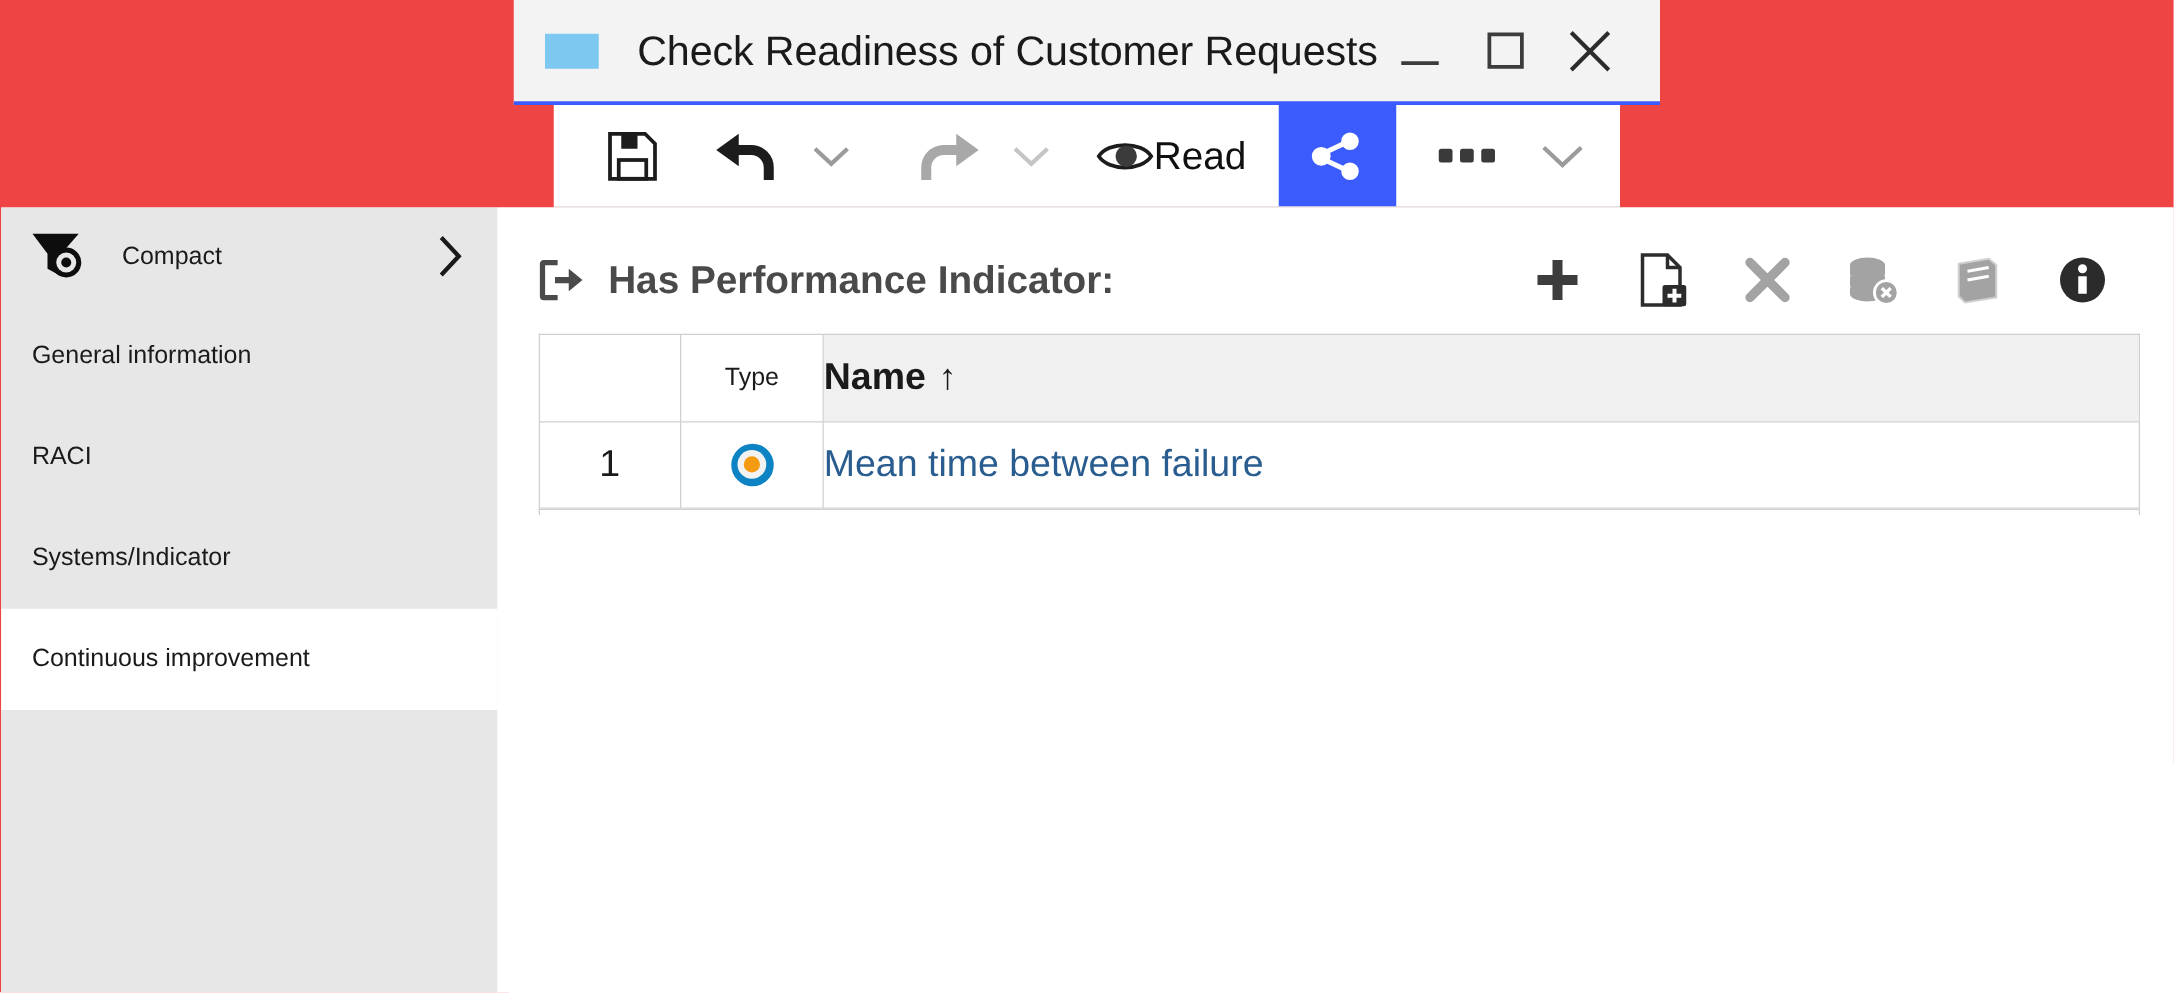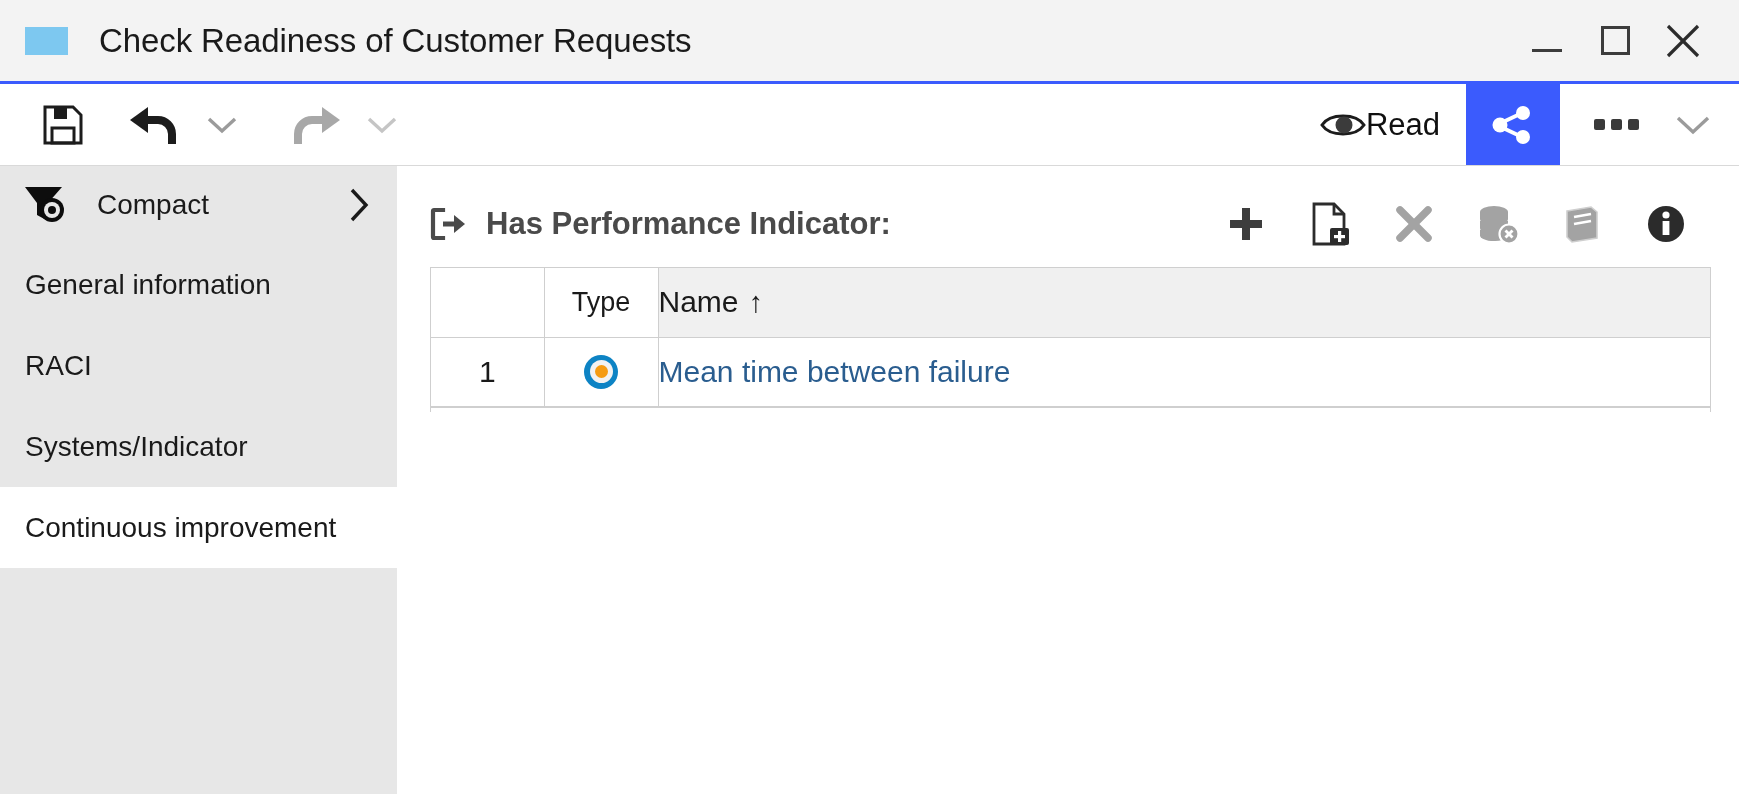--- a/index.html
+++ b/index.html
@@ -12,21 +12,22 @@
     font-family: "Liberation Sans", sans-serif;
     -webkit-font-smoothing: antialiased;
   }
 
   .app {
     width: 1739px;
     height: 794px;
     position: relative;
     display: flex;
     flex-direction: column;
-    background: #bef264;
+    background: #ef4444;
+    align-items: center;
   }
 
   
   .titlebar {
     height: 84px;
     min-height: 84px;
     background: #f3f3f3;
     display: flex;
     align-items: center;
     position: relative;
@@ -189,21 +190,21 @@
 
   .side-item {
     height: 81px;
     display: flex;
     align-items: center;
     padding-left: 25px;
     position: relative;
   }
 
   .side-item .lbl {
-    font-size: 28px;
+    font-size: 20px;
     color: #1a1a1a;
     white-space: nowrap;
   }
 
   .side-item.compact {
     height: 78px;
     padding-left: 22px;
   }
 
   .side-item.compact .lbl { margin-left: 28px; }
@@ -284,29 +285,29 @@
   }
 
   table.grid th:last-child, table.grid td:last-child { border-right: none; }
 
   .col-idx { width: 113px; }
   .col-type { width: 114px; }
 
   th.h-idx { background: #ffffff; }
   th.h-type {
     background: #ffffff;
-    font-size: 27px;
+    font-size: 20px;
     font-weight: normal;
     color: #1a1a1a;
     text-align: center;
   }
   th.h-name {
     background: #f0f0f0;
     font-size: 30px;
-    font-weight: normal;
+    font-weight: bold;
     color: #1a1a1a;
     text-align: left;
     padding-left: 23px;
   }
   .sort-arrow { margin-left: 10px; font-size: 29px; }
 
   td.c-idx {
     text-align: center;
     font-size: 30px;
     color: #1a1a1a;

